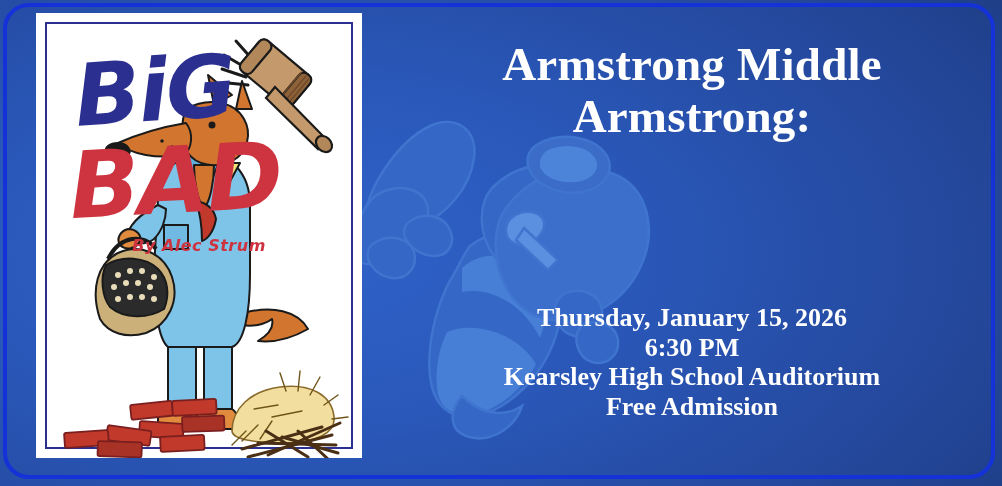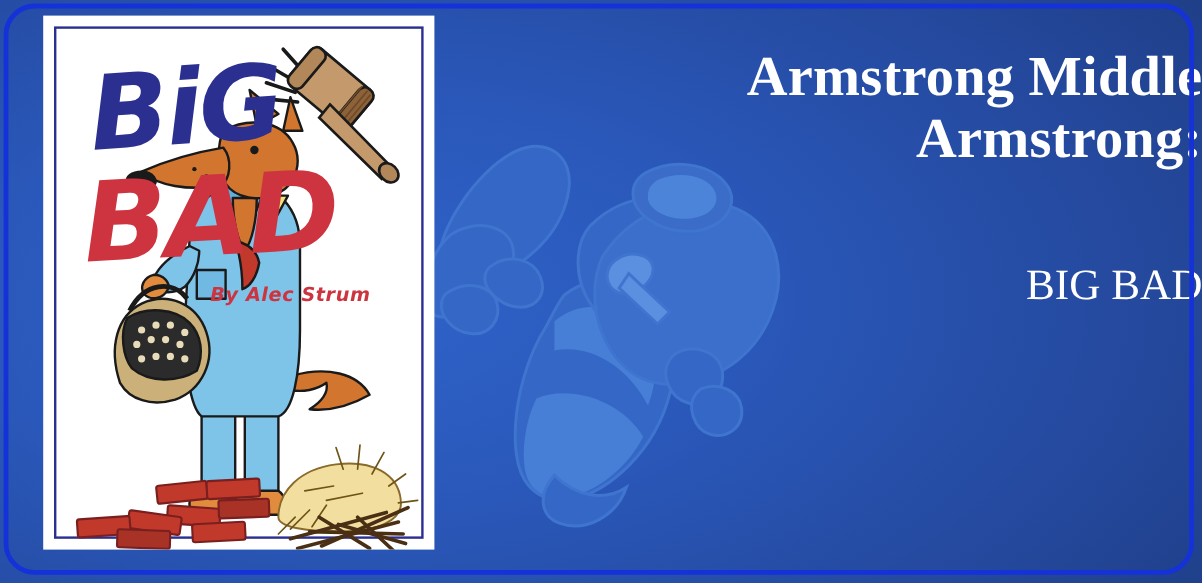--- a/index.html
+++ b/index.html
@@ -94,33 +94,32 @@
     left: 0;
     top: 205px;
     width: 326px;
     text-align: center;
     font-family: "DejaVu Sans", sans-serif;
     font-weight: bold;
     font-style: italic;
     font-size: 16px;
     letter-spacing: 0.5px;
     color: #cd3440;
-    margin-left: 43px;
   }
 
   
   #text-col {
     position: absolute;
     left: 382px;
     top: 0;
     width: 620px;
     height: 486px;
     z-index: 20;
     color: #ffffff;
-    text-align: right;
+    text-align: center;
   }
   #headline {
     position: absolute;
     left: 0;
     top: 38px;
     width: 620px;
     font-size: 47px;
     font-weight: bold;
     line-height: 52px;
     letter-spacing: 0.2px;
@@ -309,18 +308,23 @@
       <div id="logo-byline">By Alec Strum</div>
     </div>
   </div>
 
   <div id="text-col">
     <div id="headline">
       <div>Armstrong Middle</div>
       <div>Armstrong:</div>
     </div>
 
-    <div id="show-title">BIG BAD</div>
-
+
+    <div id="details">
+      <div>Thursday, January 15, 2026</div>
+      <div>6:30 PM</div>
+      <div>Kearsley High School Auditorium</div>
+      <div>Free Admission</div>
+    </div>
   </div>
 
   <div id="frame"></div>
 </div>
 
 </body></html>

